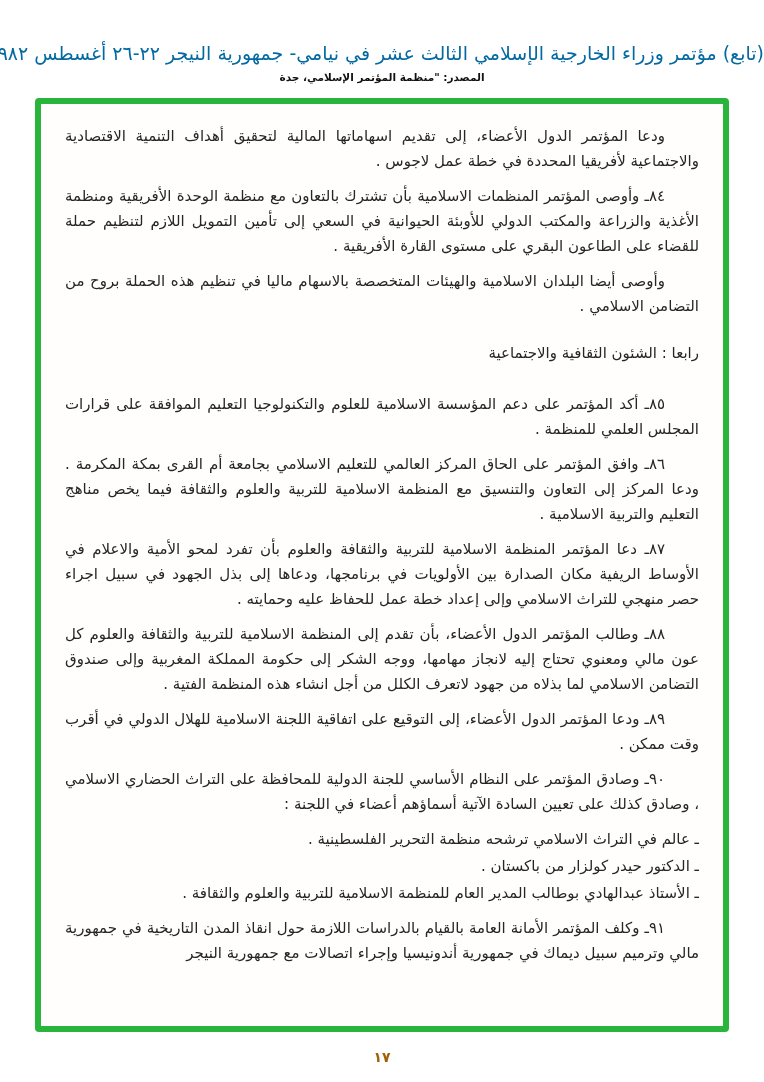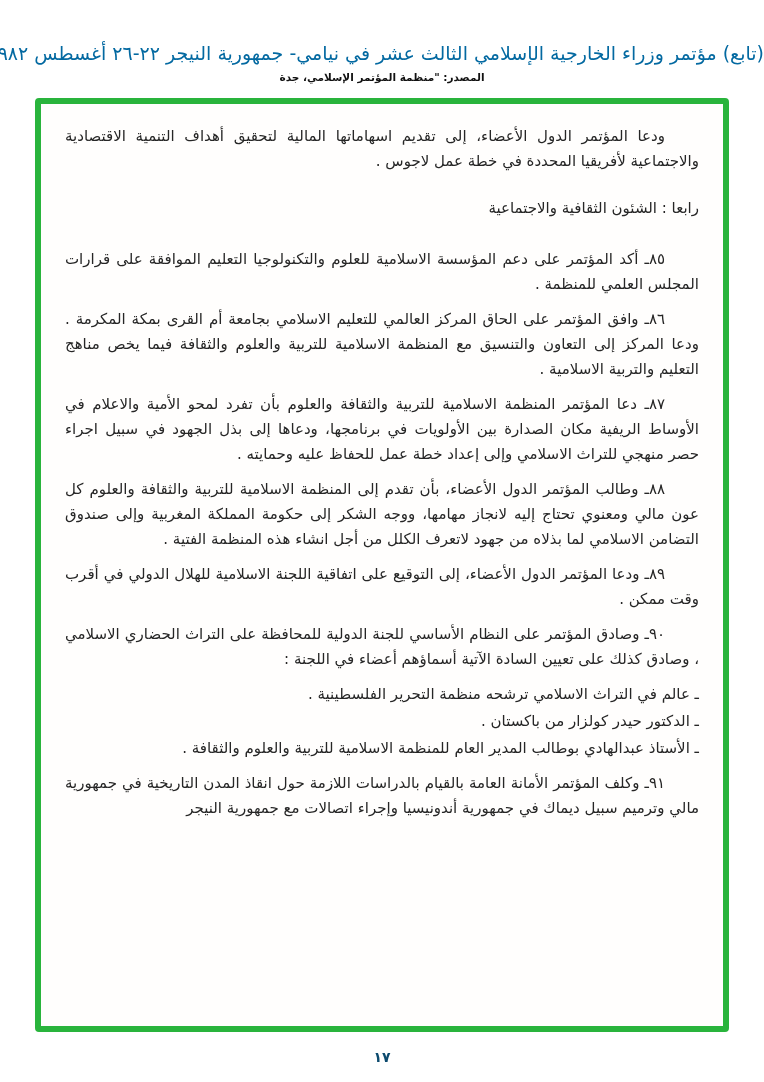--- a/index.html
+++ b/index.html
@@ -57,36 +57,38 @@
   .block.list_item {
     margin: 2px 0;
     text-indent: 0;
   }
   
   .page-number {
     margin-top: 17px;
     text-align: center;
     font-size: 14px;
     font-weight: bold;
-    color: #0c4a6e;
+    color: #a16207;
   }
 </style>
 </head>
 <body>
 
 <div class="page">
 
   <div class="header">
     <div class="title">(تابع) مؤتمر وزراء الخارجية الإسلامي الثالث عشر في نيامي- جمهورية النيجر ٢٢-٢٦ أغسطس ١٩٨٢- البيان الختامي</div>
     <div class="source">المصدر: "منظمة المؤتمر الإسلامي، جدة</div>
   </div>
 
   <div class="frame" style="border-color: rgb(41, 180, 60);">
     <div class="doc-body" id="doc-body" style="color: rgb(38, 38, 38);">
         <div class="block paragraph">ودعا المؤتمر الدول الأعضاء، إلى تقديم اسهاماتها المالية لتحقيق أهداف التنمية الاقتصادية والاجتماعية لأفريقيا المحددة في خطة عمل لاجوس .</div>
+        <div class="block paragraph">٨٤ـ وأوصى المؤتمر المنظمات الاسلامية بأن تشترك بالتعاون مع منظمة الوحدة الأفريقية ومنظمة الأغذية والزراعة والمكتب الدولي للأوبئة الحيوانية في السعي إلى تأمين التمويل اللازم لتنظيم حملة للقضاء على الطاعون البقري على مستوى القارة الأفريقية .</div>
+        <div class="block paragraph">وأوصى أيضا البلدان الاسلامية والهيئات المتخصصة بالاسهام ماليا في تنظيم هذه الحملة بروح من التضامن الاسلامي .</div>
         <div class="block heading">رابعا :  الشئون الثقافية والاجتماعية</div>
         <div class="block paragraph">٨٥ـ أكد المؤتمر على دعم المؤسسة الاسلامية للعلوم والتكنولوجيا التعليم  الموافقة على قرارات المجلس العلمي للمنظمة .</div>
         <div class="block paragraph">٨٦ـ وافق المؤتمر على الحاق المركز العالمي للتعليم الاسلامي بجامعة أم القرى بمكة المكرمة . ودعا المركز إلى التعاون والتنسيق مع المنظمة الاسلامية للتربية والعلوم والثقافة فيما يخص مناهج التعليم والتربية الاسلامية .</div>
         <div class="block paragraph">٨٧ـ دعا المؤتمر المنظمة الاسلامية للتربية والثقافة والعلوم بأن تفرد لمحو الأمية والاعلام في الأوساط الريفية مكان الصدارة بين الأولويات في برنامجها، ودعاها إلى بذل الجهود في سبيل اجراء حصر منهجي للتراث الاسلامي وإلى إعداد خطة عمل للحفاظ عليه وحمايته .</div>
         <div class="block paragraph">٨٨ـ وطالب المؤتمر الدول الأعضاء، بأن تقدم إلى المنظمة الاسلامية للتربية والثقافة والعلوم كل عون مالي ومعنوي تحتاج إليه لانجاز مهامها، ووجه الشكر إلى حكومة المملكة المغربية وإلى صندوق التضامن الاسلامي لما بذلاه من جهود لاتعرف الكلل من أجل انشاء هذه المنظمة الفتية .</div>
         <div class="block paragraph">٨٩ـ ودعا المؤتمر الدول الأعضاء، إلى التوقيع على اتفاقية اللجنة الاسلامية للهلال الدولي في أقرب وقت ممكن .</div>
         <div class="block paragraph">٩٠ـ وصادق المؤتمر على النظام الأساسي للجنة الدولية للمحافظة على التراث الحضاري الاسلامي ، وصادق كذلك على تعيين السادة الآتية أسماؤهم أعضاء في اللجنة :</div>
         <div class="block list_item">ـ عالم في التراث الاسلامي ترشحه منظمة التحرير الفلسطينية .</div>
         <div class="block list_item">ـ الدكتور حيدر كولزار من باكستان .</div>
         <div class="block list_item">ـ الأستاذ عبدالهادي بوطالب المدير العام للمنظمة الاسلامية للتربية والعلوم والثقافة .</div>

